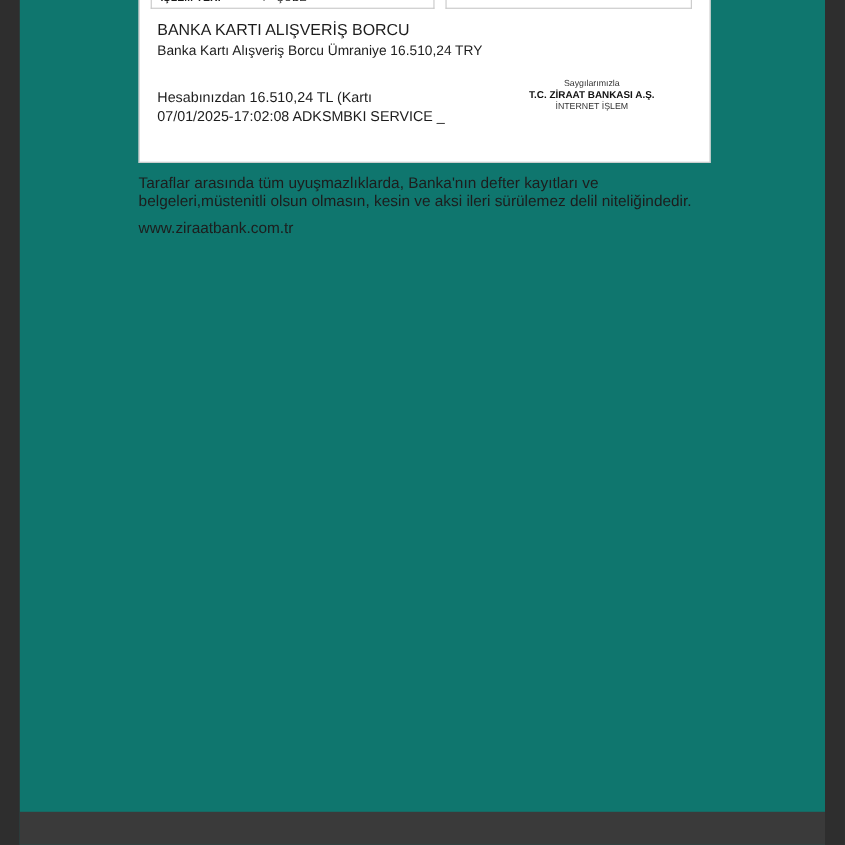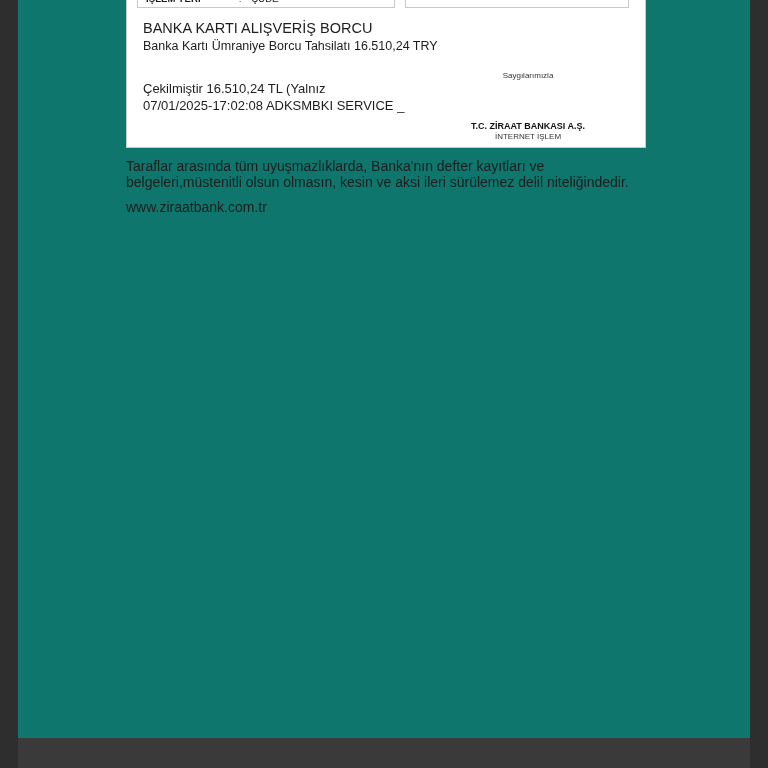--- a/index.html
+++ b/index.html
@@ -124,36 +124,35 @@
     min-height: 60px;
   }
   .body-line {
     font-size: 13px;
     color: #1d1d1d;
     line-height: 16.5px;
   }
 
   .signature {
     position: absolute;
-    right: 32px;
+    right: 22px;
     top: 16px;
     text-align: center;
     width: 170px;
   }
   .sig-top {
     font-size: 8px;
     color: #333;
     line-height: 10px;
   }
   .sig-bank {
     font-size: 9px;
     font-weight: bold;
     color: #111;
     line-height: 11px;
-    margin-top: 40px;
   }
   .sig-branch {
     font-size: 8px;
     color: #333;
     line-height: 10px;
   }
 
   .legal {
     padding: 10px 2px 0 0;
     width: 510px;
@@ -186,25 +185,25 @@
           <div class="field-box left">
             <span class="field-label">İŞLEM YERİ</span>
             <span class="field-sep">:</span>
             <span class="field-value">ŞUBE</span>
           </div>
           <div class="field-box right"></div>
         </div>
 
         <div class="title-block">
           <div class="doc-title">BANKA KARTI ALIŞVERİŞ BORCU</div>
-          <div class="doc-subtitle">Banka Kartı Ümraniye Borcu Tahsilatı 16.510,24 TRY</div>
+          <div class="doc-subtitle">Banka Kartı Alışveriş Borcu Ümraniye 16.510,24 TRY</div>
         </div>
 
         <div class="body-block">
-          <div class="body-line">Çekilmiştir 16.510,24 TL (Yalnız</div>
+          <div class="body-line">Hesabınızdan 16.510,24 TL (Kartı</div>
           <div class="body-line">07/01/2025-17:02:08 ADKSMBKI SERVICE _</div>
 
           <div class="signature">
             <div class="sig-top">Saygılarımızla</div>
             <div class="sig-bank">T.C. ZİRAAT BANKASI A.Ş.</div>
             <div class="sig-branch">İNTERNET İŞLEM</div>
           </div>
         </div>
 
       </div>

